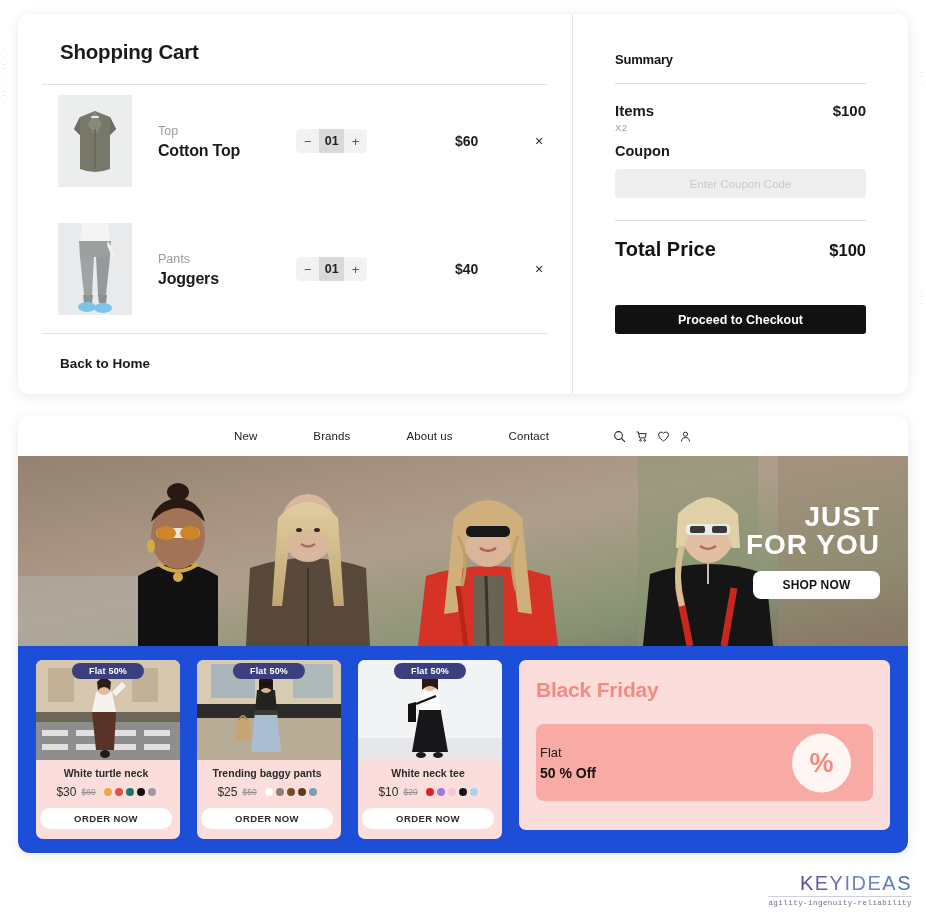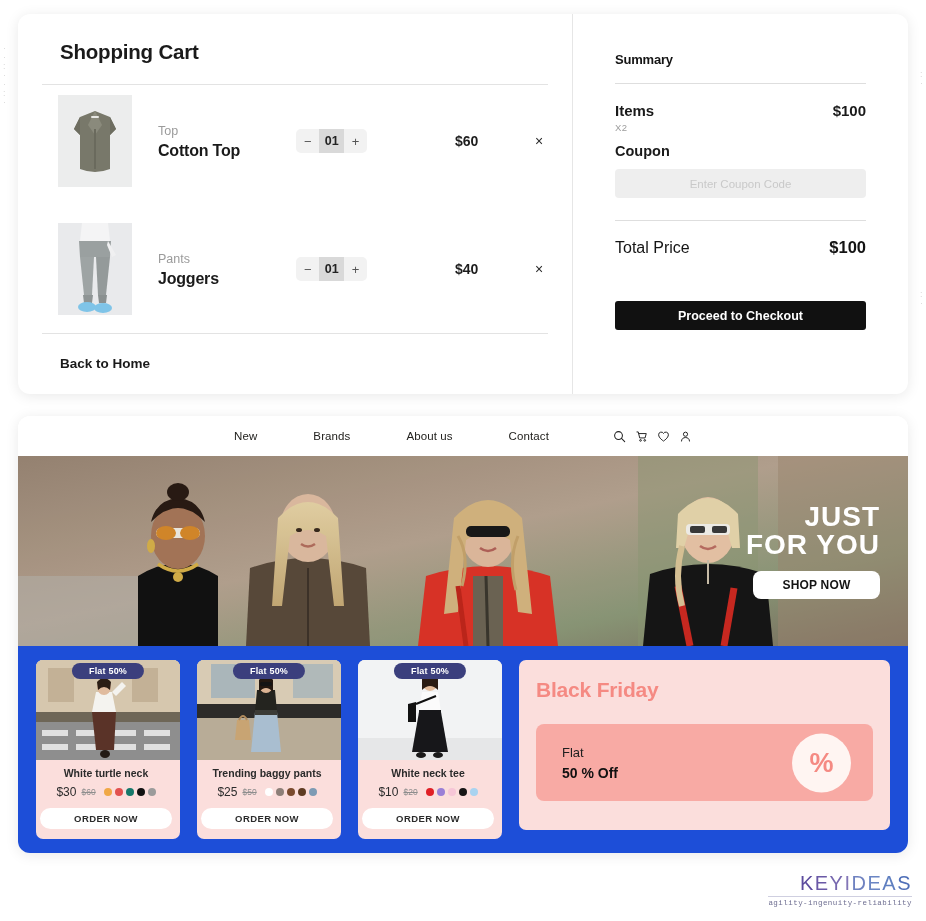--- a/index.html
+++ b/index.html
@@ -58,21 +58,21 @@
   .sum-line { display:flex; justify-content:space-between; align-items:baseline; margin-top:18px; }
   .sum-label { font-size:15px; font-weight:700; color:#1a1a1a; }
   .sum-val { font-size:15px; font-weight:700; color:#1a1a1a; }
   .sum-sub { font-size:9.5px; color:#9c9c9c; margin-top:3px; letter-spacing:0.3px; }
   .coupon-label { font-size:14.5px; font-weight:700; color:#1a1a1a; margin-top:10px; }
   .coupon-input { margin-top:10px; width:100%; height:29px; background:#eeeeee; border:none; border-radius:4px;
                   text-align:center; font-size:11.5px; color:#c3c3c3; font-family:"Liberation Sans", sans-serif; }
   .coupon-input::placeholder { color:#c9c9c9; }
   .sum-rule2 { height:1px; background:#dedede; margin-top:22px; }
   .total-line { display:flex; justify-content:space-between; align-items:baseline; margin-top:17px; }
-  .total-label { font-size:16px; font-weight:400; color:#141414; }
+  .total-label { font-size:20px; font-weight:700; color:#141414; }
   .total-val { font-size:16.5px; font-weight:700; color:#141414; }
   .checkout-btn { margin-top:44px; width:100%; height:29px; background:#111111; color:#fff; border:none;
                   border-radius:3px; font-size:12.5px; font-weight:700; cursor:pointer;
                   font-family:"Liberation Sans", sans-serif; }
 
   
   .store-card {
     position:absolute; left:18px; top:416px; width:890px; height:437px;
     background:#fff; border-radius:12px; box-shadow:0 2px 14px rgba(0,0,0,0.09);
     overflow:hidden;
@@ -109,21 +109,21 @@
   .swatches { display:flex; gap:3px; margin-left:3px; }
   .sw { width:8px; height:8px; border-radius:50%; }
   .order-btn { margin-top:9px; display:block; width:100%; background:#fff; border:none; border-radius:12px;
                padding:5px 0; font-size:9.5px; font-weight:600; color:#2b2b2b; cursor:pointer; letter-spacing:0.4px;
                font-family:"Liberation Sans", sans-serif; }
 
   
   .bf { flex:1; background:#fbdedc; border-radius:7px; padding:18px 17px; min-height:170px; }
   .bf-title { font-size:21px; font-weight:700; color:#f58a83; letter-spacing:-0.2px; }
   .bf-panel { margin-top:22px; background:#f8aaa4; border-radius:8px; height:77px; display:flex;
-              align-items:center; padding:0 26px; position:relative; }
+              align-items:center; padding:0 4px; position:relative; }
   .bf-flat { font-size:13px; color:#1f1f1f; font-weight:400; }
   .bf-off { font-size:14px; color:#111; font-weight:700; margin-top:5px; }
   .bf-circle { position:absolute; right:22px; top:50%; transform:translateY(-50%);
                width:59px; height:59px; border-radius:50%; background:#fff5f2;
                display:flex; align-items:center; justify-content:center;
                font-size:27px; font-weight:700; color:#f58a83; }
 
   
   .logo-wrap { position:absolute; right:14px; bottom:14px; text-align:right; }
   .logo-main { font-size:20px; font-weight:400; letter-spacing:1.5px; line-height:1; }

